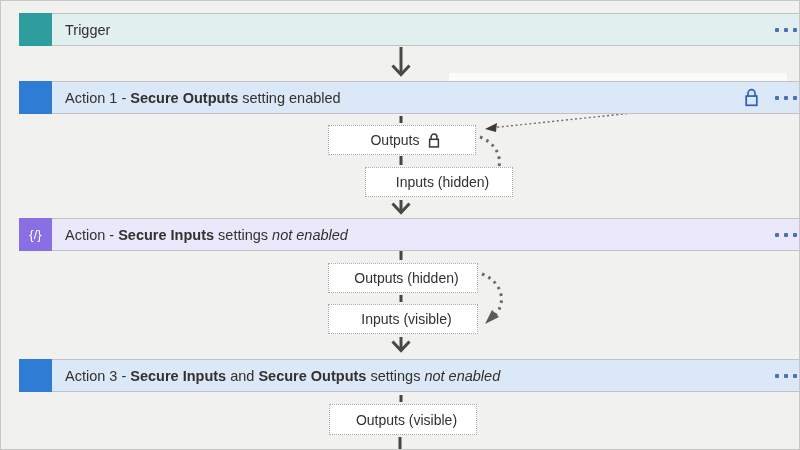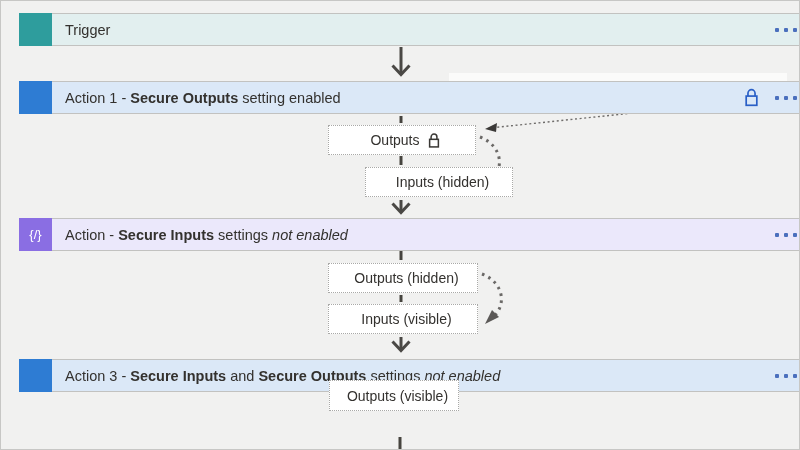--- a/index.html
+++ b/index.html
@@ -154,17 +154,17 @@
     </div>
     <div class="bar-right">
       <div class="dots">
         <i style="background-color: rgb(74, 111, 189);"></i>
           <i style="background-color: rgb(74, 111, 189);"></i>
           <i style="background-color: rgb(74, 111, 189);"></i>
       </div>
     </div>
   </div>
 
-  <div class="dbox" style="left:328px;top:379px;width:130px;height:31px;">
+  <div class="dbox" style="left:328px;top:403px;width:148px;height:31px;">
     <span>Outputs (visible)</span>
   </div>
 
 </div>
 
 </body></html>

